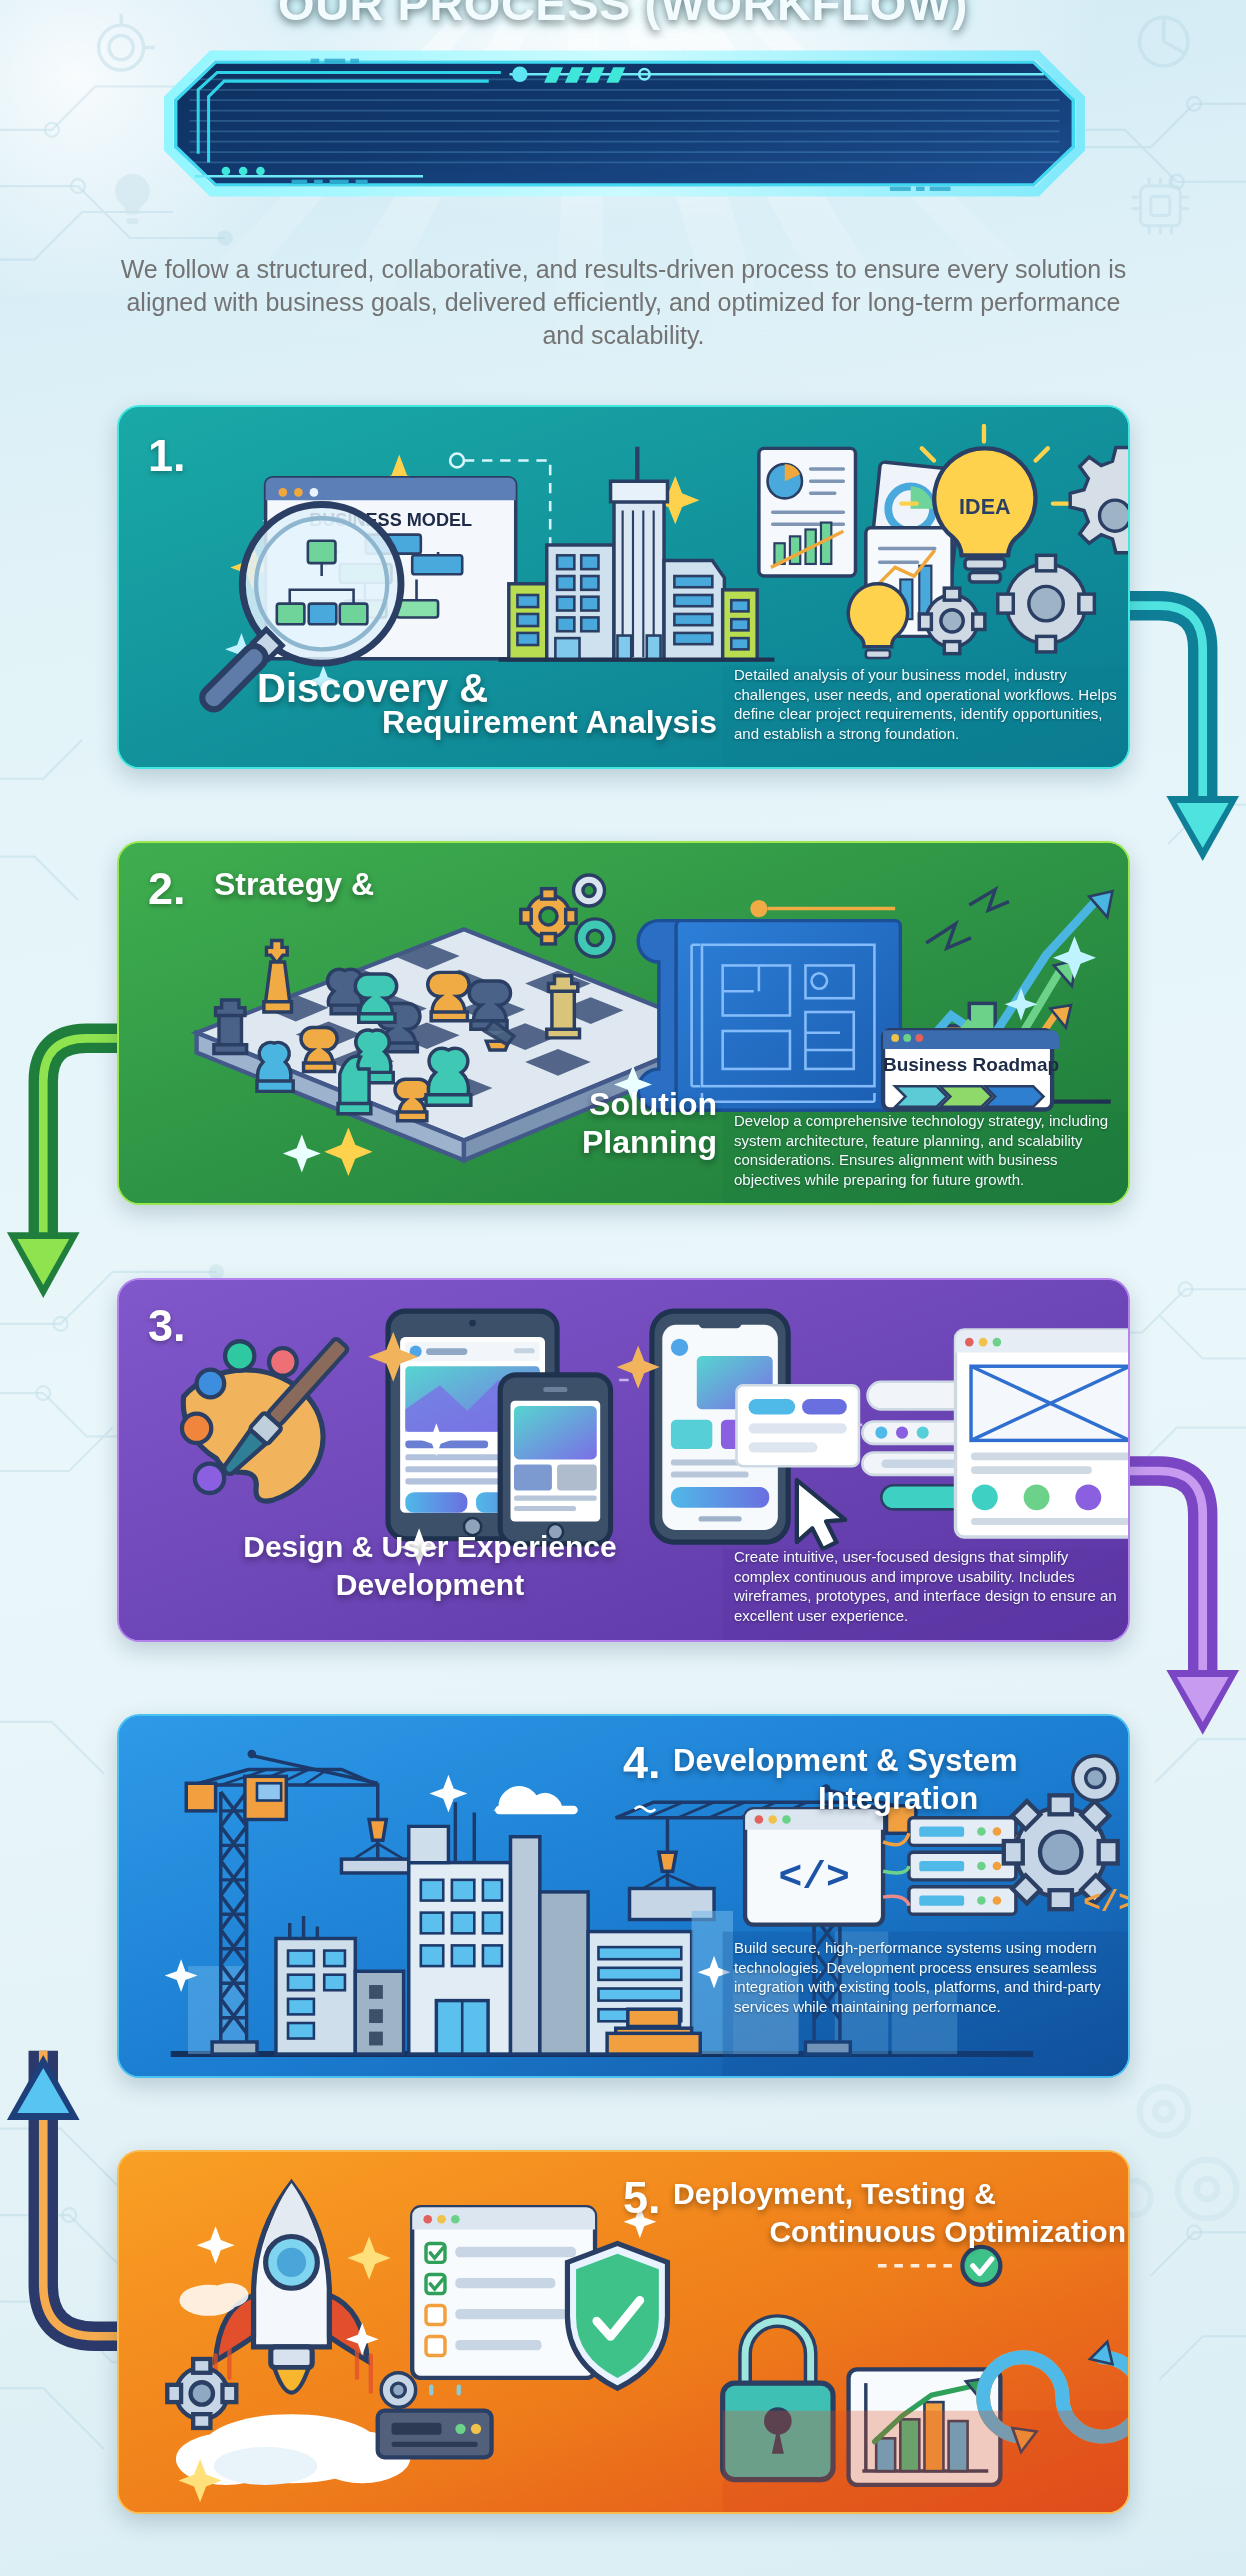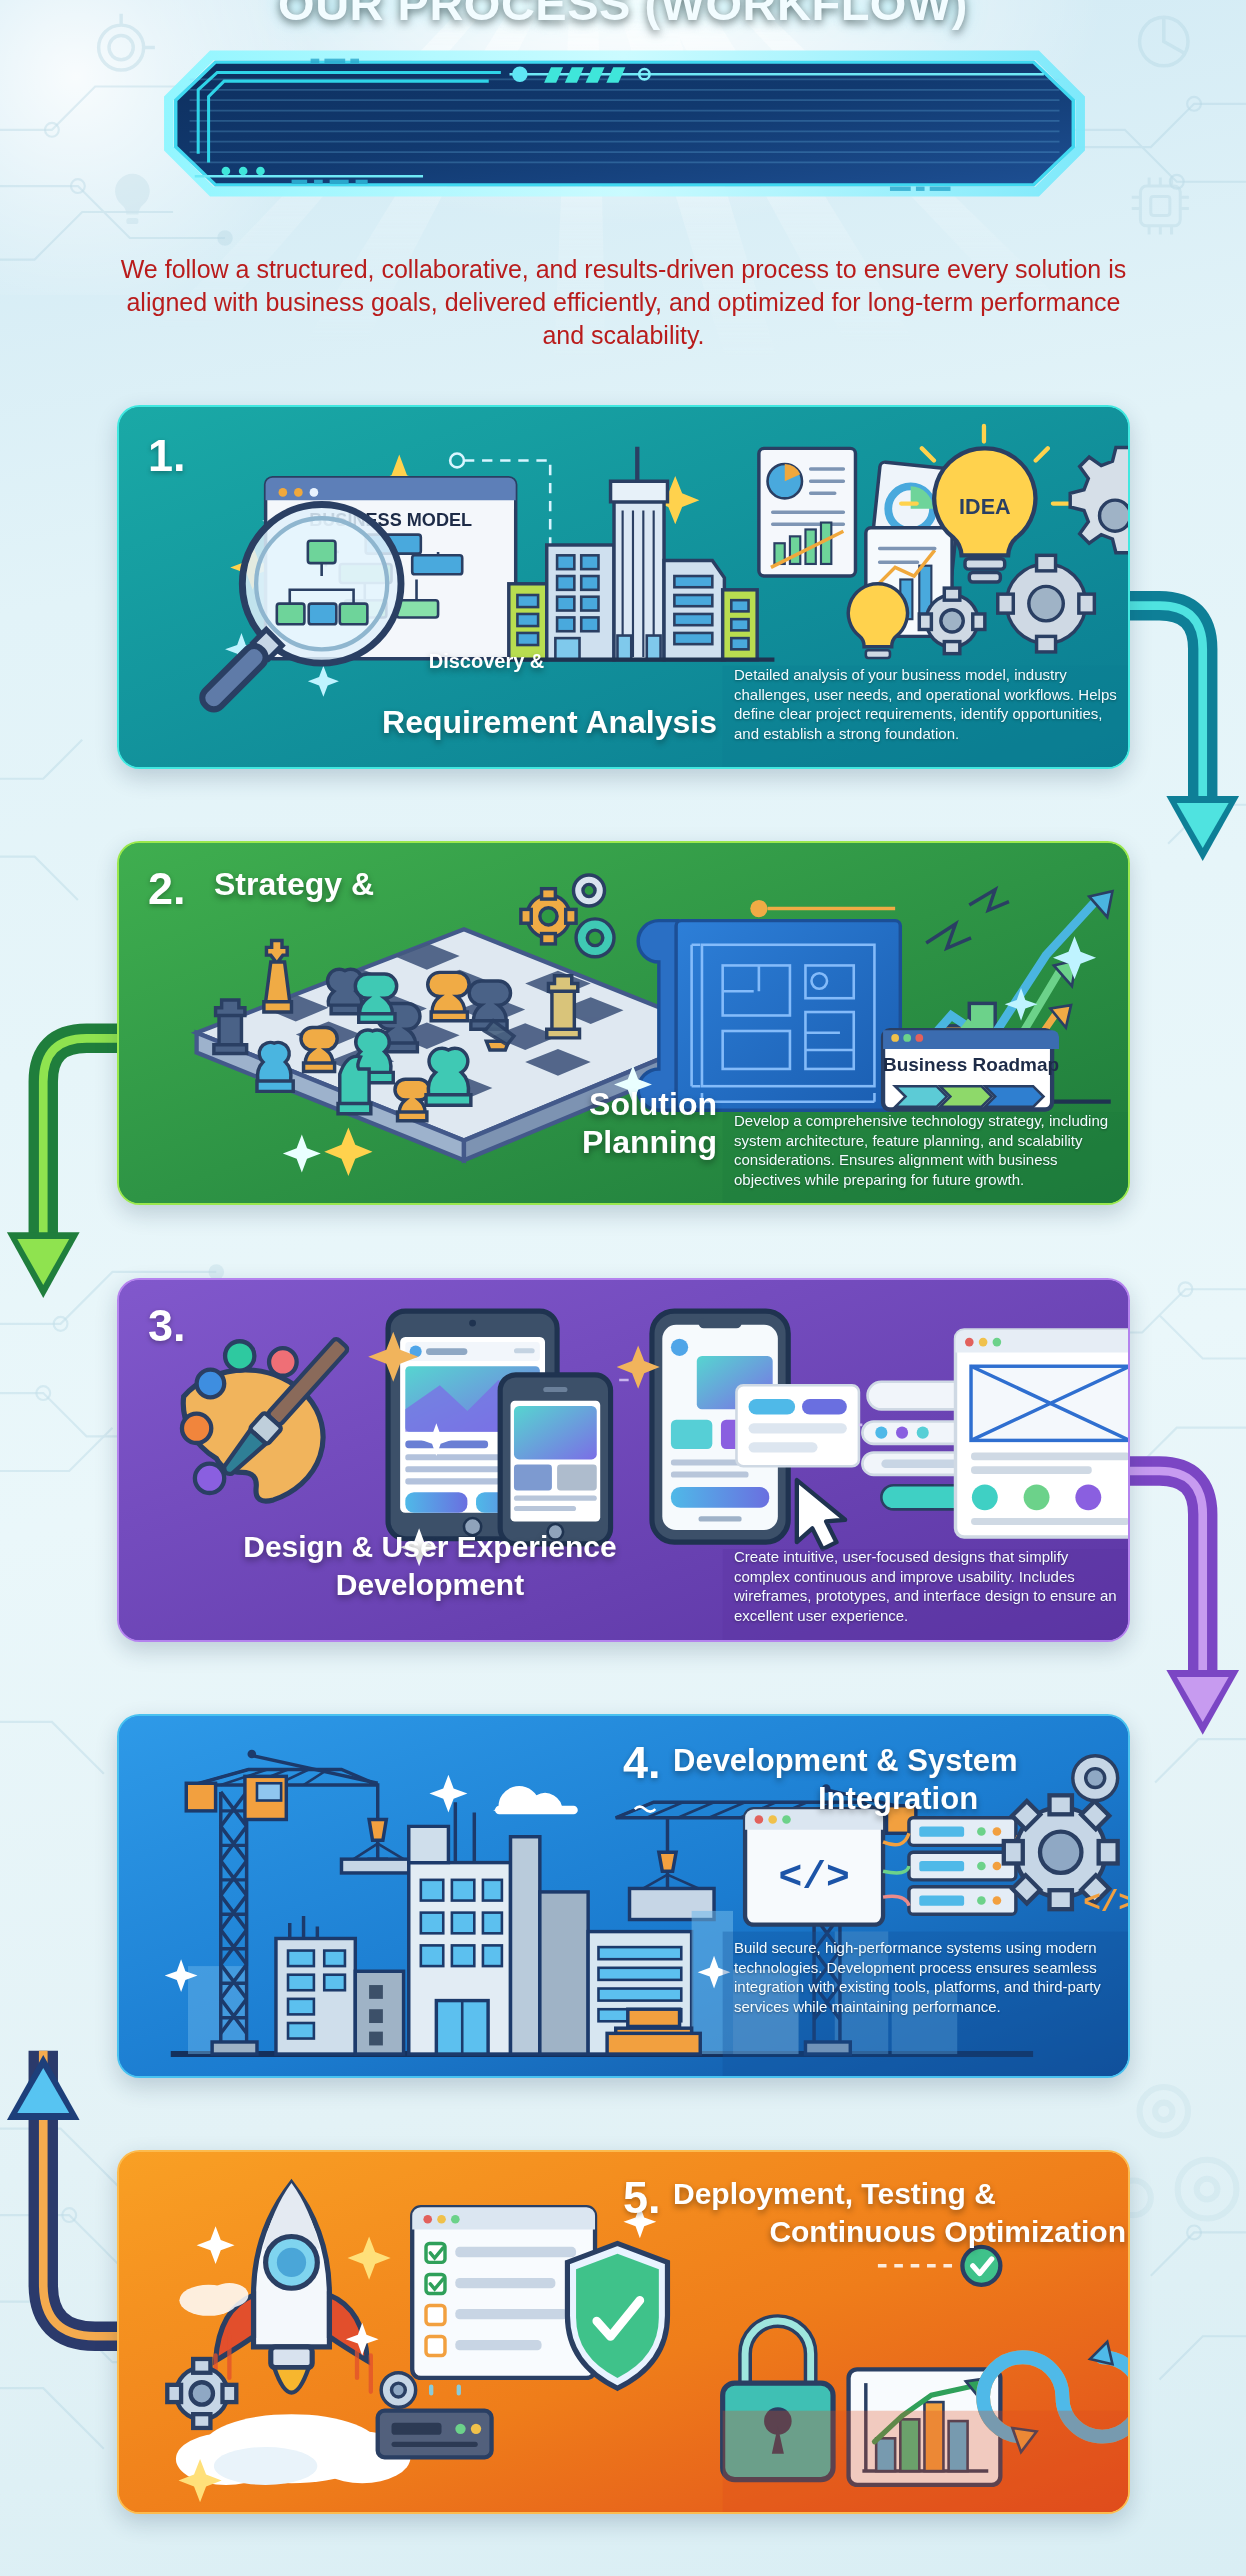--- a/index.html
+++ b/index.html
@@ -36,21 +36,21 @@
     display: flex; align-items: center; justify-content: center;
     font-size: 47px; font-weight: 700; letter-spacing: 0.5px;
     color: #f2fcff;
     text-shadow: 0 2.6px 8.7px rgba(0,0,0,.55), 0 0 19px rgba(120,240,255,.55);
     font-family: "Liberation Sans", sans-serif;
     padding-top: 3.5px;
   }
   .subtitle {
     position: absolute; left: 104px; top: 253px; width: 1039px;
     text-align: center; font-size: 25px; line-height: 1.32;
-    color: #b91c1c; font-weight: 400;
+    color: #737373; font-weight: 400;
     font-family: "Liberation Sans", sans-serif;
   }
 
   
   #connectors { position: absolute; inset: 0; z-index: 3; }
 
   
   #cards { position: absolute; inset: 0; z-index: 6; }
   .card {
     position: absolute;
@@ -471,21 +471,21 @@
             <rect x="957" y="272" width="18" height="14"></rect>
           <rect x="928" y="240" width="14" height="18"></rect>
             <rect x="990" y="240" width="14" height="18"></rect>
         </g>
       </g>
 
       <rect x="700" y="300" width="470" height="120" fill="#0b7f93" opacity=".35"></rect>
     </svg>
 
     <div class="num" style="left:29px; top:26px;">1.</div>
-    <div class="heading" style="left:138px; top:244px; width:459px; font-size:20px; text-align:center;">Discovery &amp;</div>
+    <div class="heading" style="left:138px; top:260px; width:459px; font-size:40px; text-align:left;">Discovery &amp;</div>
     <div class="heading" style="left:113px; top:298px; width:485px; font-size:32px; text-align:right;">Requirement Analysis</div>
     <div class="desc" style="left:615px; top:258px; width:390px;">Detailed analysis of your business model, industry challenges, user needs, and operational workflows. Helps define clear project requirements, identify opportunities, and establish a strong foundation.</div>
   </div>
 
   <div class="card c2">
     <svg class="inner" viewBox="0 0 1170 420">
       <defs>
         <linearGradient id="g2bg" x1="0" y1="0" x2="1" y2="1">
           <stop offset="0%" stop-color="#3fae4f"></stop>
             <stop offset="100%" stop-color="#1d7a3b"></stop>

